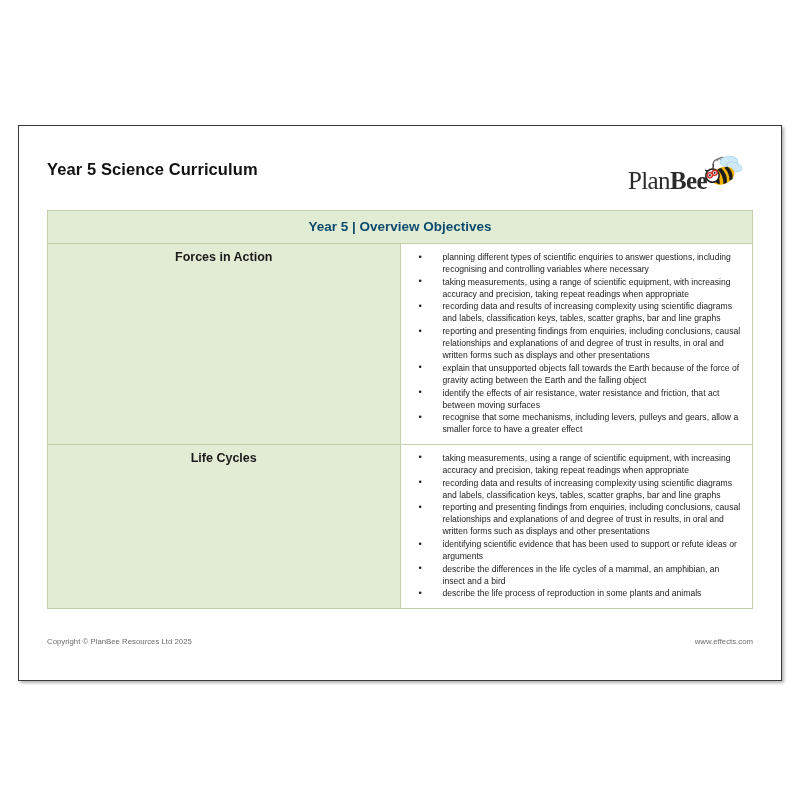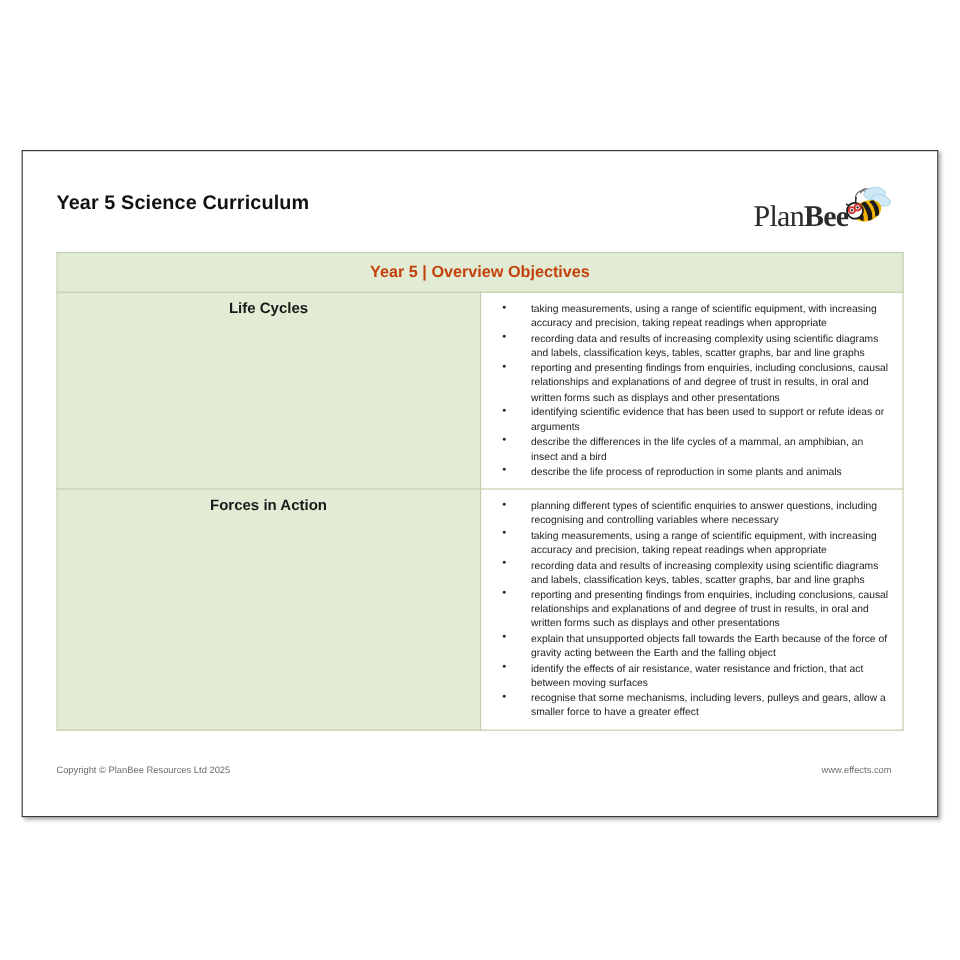--- a/index.html
+++ b/index.html
@@ -71,21 +71,21 @@
   }
   .objectives-table td, .objectives-table th {
     border: 1px solid #c3d0ad;
     vertical-align: top;
   }
   .table-head-cell {
     background: #e2ecd4;
     text-align: center;
     font-size: 13.5px;
     font-weight: bold;
-    color: #c2410c;
+    color: #0c4a6e;
     padding: 8px 6px 9px 6px;
     margin-left: 30px;
   }
   .unit-label-cell {
     background: #e2ecd4;
     width: 152px;
     text-align: center;
     vertical-align: middle;
     font-size: 12.5px;
     font-weight: bold;
@@ -113,21 +113,21 @@
     content: "\2022";
     position: absolute;
     left: 12px;
     top: -0.5px;
     font-size: 9.5px;
     color: #222222;
   }
   
   .doc-footer {
     position: absolute;
-    left: 28px; right: 38px;
+    left: 28px; right: 28px;
     bottom: 34px;
     display: flex;
     align-items: baseline;
     justify-content: space-between;
     font-size: 7.8px;
     color: #6d6d6d;
   }
   .footer-site { color: #6d6d6d; }
 </style>
 </head>
@@ -165,46 +165,46 @@
       </div>
 
       <table class="objectives-table">
         <thead>
           <tr>
             <th class="table-head-cell" colspan="2">Year 5 | Overview Objectives</th>
           </tr>
         </thead>
         <tbody>
           <tr>
-            <td class="unit-label-cell">Life Cycles</td>
-            <td class="objectives-cell">
-              <ul class="objective-list">
-                <li>taking measurements, using a range of scientific equipment, with increasing accuracy and precision, taking repeat readings when appropriate</li>
-                <li>recording data and results of increasing complexity using scientific diagrams and labels, classification keys, tables, scatter graphs, bar and line graphs</li>
-                <li>reporting and presenting findings from enquiries, including conclusions, causal relationships and explanations of and degree of trust in results, in oral and written forms such as displays and other presentations</li>
-                <li>identifying scientific evidence that has been used to support or refute ideas or arguments</li>
-                <li>describe the differences in the life cycles of a mammal, an amphibian, an insect and a bird</li>
-                <li>describe the life process of reproduction in some plants and animals</li>
-              </ul>
-            </td>
-          </tr>
-          <tr>
             <td class="unit-label-cell">Forces in Action</td>
             <td class="objectives-cell">
               <ul class="objective-list">
                 <li>planning different types of scientific enquiries to answer questions, including recognising and controlling variables where necessary</li>
                 <li>taking measurements, using a range of scientific equipment, with increasing accuracy and precision, taking repeat readings when appropriate</li>
                 <li>recording data and results of increasing complexity using scientific diagrams and labels, classification keys, tables, scatter graphs, bar and line graphs</li>
                 <li>reporting and presenting findings from enquiries, including conclusions, causal relationships and explanations of and degree of trust in results, in oral and written forms such as displays and other presentations</li>
                 <li>explain that unsupported objects fall towards the Earth because of the force of gravity acting between the Earth and the falling object</li>
                 <li>identify the effects of air resistance, water resistance and friction, that act between moving surfaces</li>
                 <li>recognise that some mechanisms, including levers, pulleys and gears, allow a smaller force to have a greater effect</li>
               </ul>
             </td>
           </tr>
+          <tr>
+            <td class="unit-label-cell">Life Cycles</td>
+            <td class="objectives-cell">
+              <ul class="objective-list">
+                <li>taking measurements, using a range of scientific equipment, with increasing accuracy and precision, taking repeat readings when appropriate</li>
+                <li>recording data and results of increasing complexity using scientific diagrams and labels, classification keys, tables, scatter graphs, bar and line graphs</li>
+                <li>reporting and presenting findings from enquiries, including conclusions, causal relationships and explanations of and degree of trust in results, in oral and written forms such as displays and other presentations</li>
+                <li>identifying scientific evidence that has been used to support or refute ideas or arguments</li>
+                <li>describe the differences in the life cycles of a mammal, an amphibian, an insect and a bird</li>
+                <li>describe the life process of reproduction in some plants and animals</li>
+              </ul>
+            </td>
+          </tr>
         </tbody>
       </table>
 
       <div class="doc-footer">
         <span>Copyright © PlanBee Resources Ltd 2025</span>
         <span class="footer-site">www.effects.com</span>
       </div>
 
     </div>
   </div>

